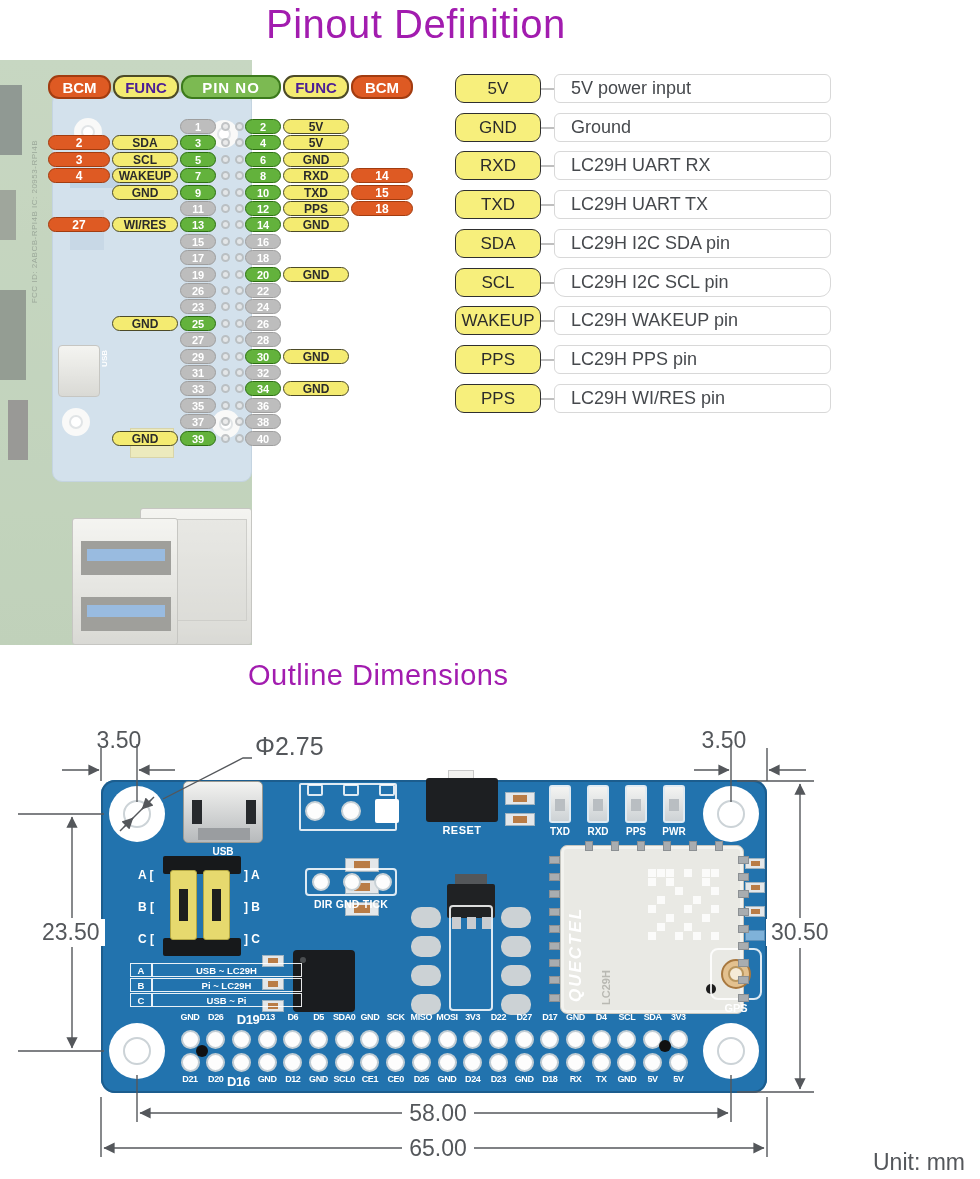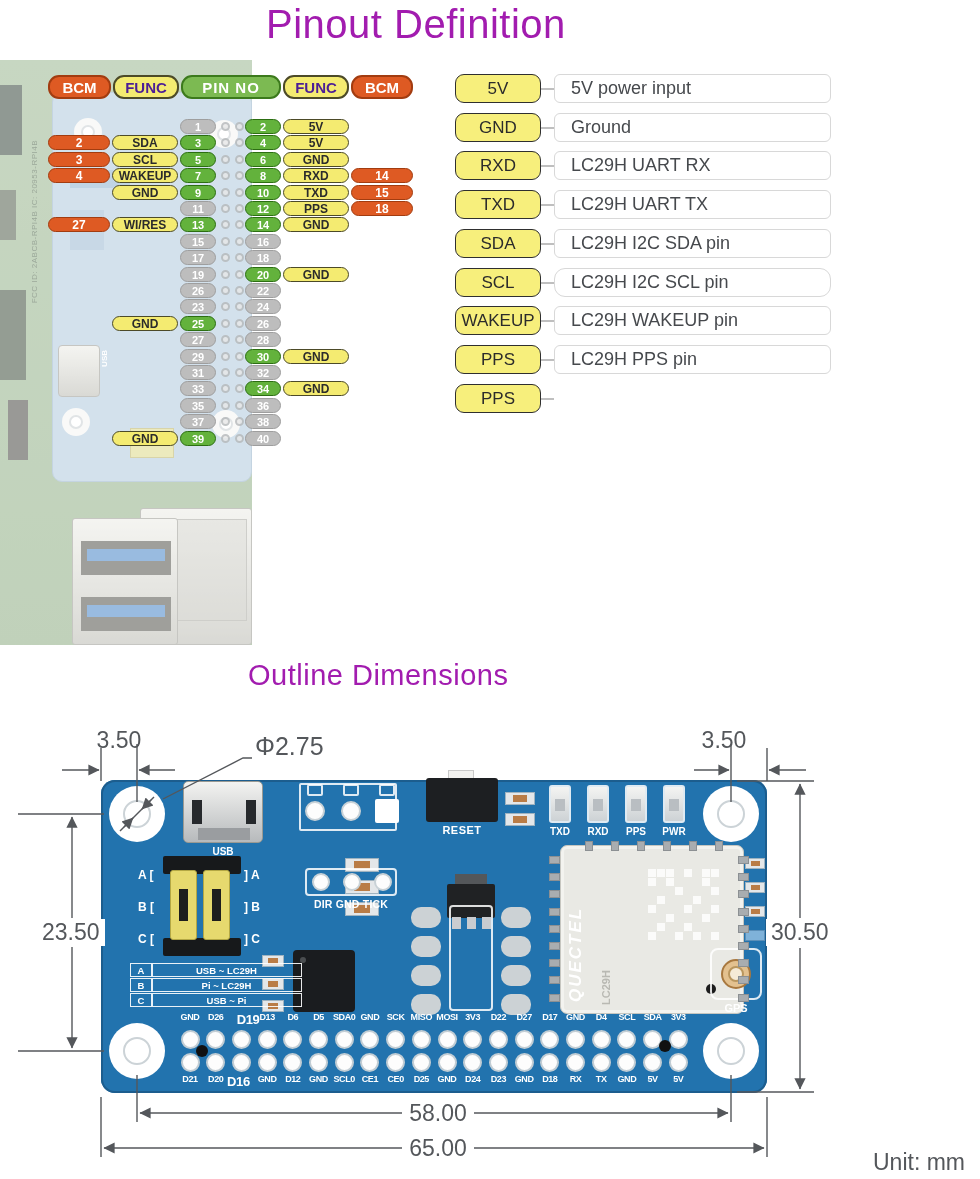--- a/index.html
+++ b/index.html
@@ -249,20 +249,21 @@
       <div class="leg-conn" style="left: 541px; top: 282px;"></div>
       <div class="leg-desc" style="left: 554px; top: 268px; border-radius: 11px;">LC29H I2C SCL pin</div>
       <div class="leg-tag" style="left: 455px; top: 306px;">WAKEUP</div>
       <div class="leg-conn" style="left: 541px; top: 320px;"></div>
       <div class="leg-desc" style="left: 554px; top: 306px;">LC29H WAKEUP pin</div>
       <div class="leg-tag" style="left: 455px; top: 345px;">PPS</div>
       <div class="leg-conn" style="left: 541px; top: 359px;"></div>
       <div class="leg-desc" style="left: 554px; top: 345px;">LC29H PPS pin</div>
       <div class="leg-tag" style="left: 455px; top: 384px;">PPS</div>
       <div class="leg-conn" style="left: 541px; top: 398px;"></div>
+      <div class="leg-desc" style="left: 554px; top: 384px;">LC29H WI/RES pin</div>
     </div>
 
   <div class="board"></div>
   <div class="bhole" style="left:109px;top:786px;">
       <i></i>
     </div>
   <div class="bhole" style="left:703px;top:786px;">
       <i></i>
     </div>
   <div class="bhole" style="left:109px;top:1023px;">

